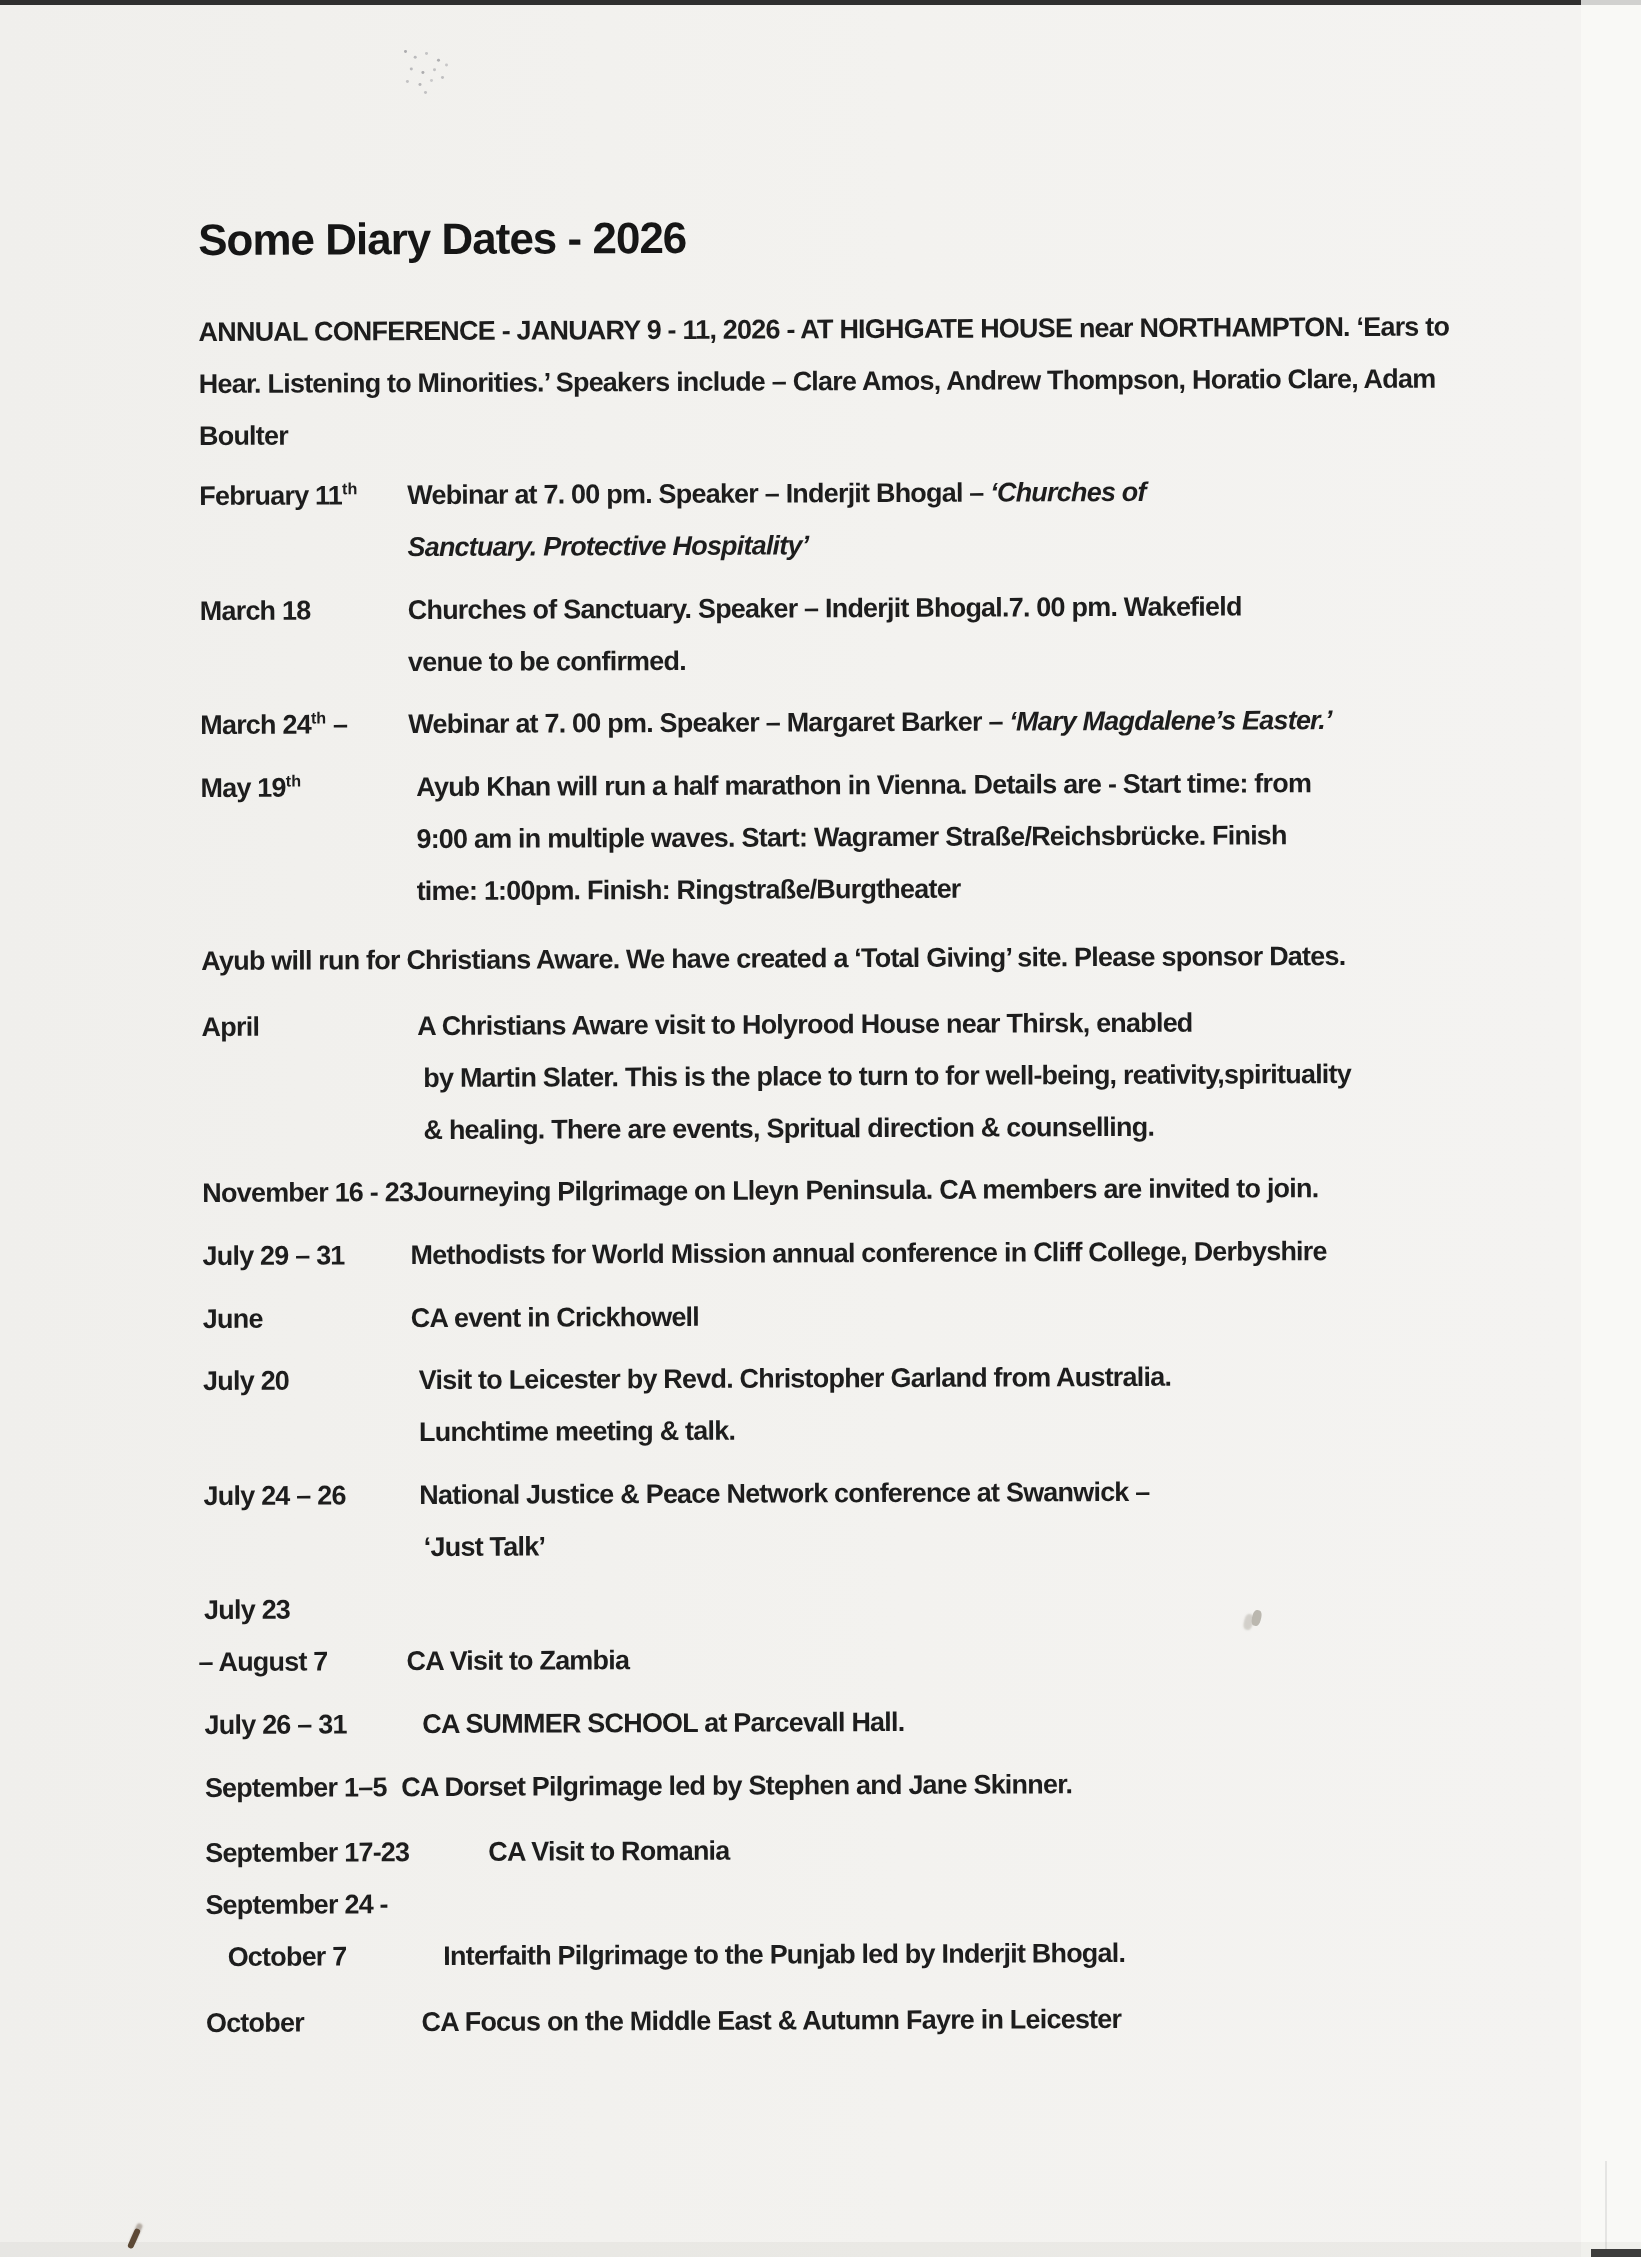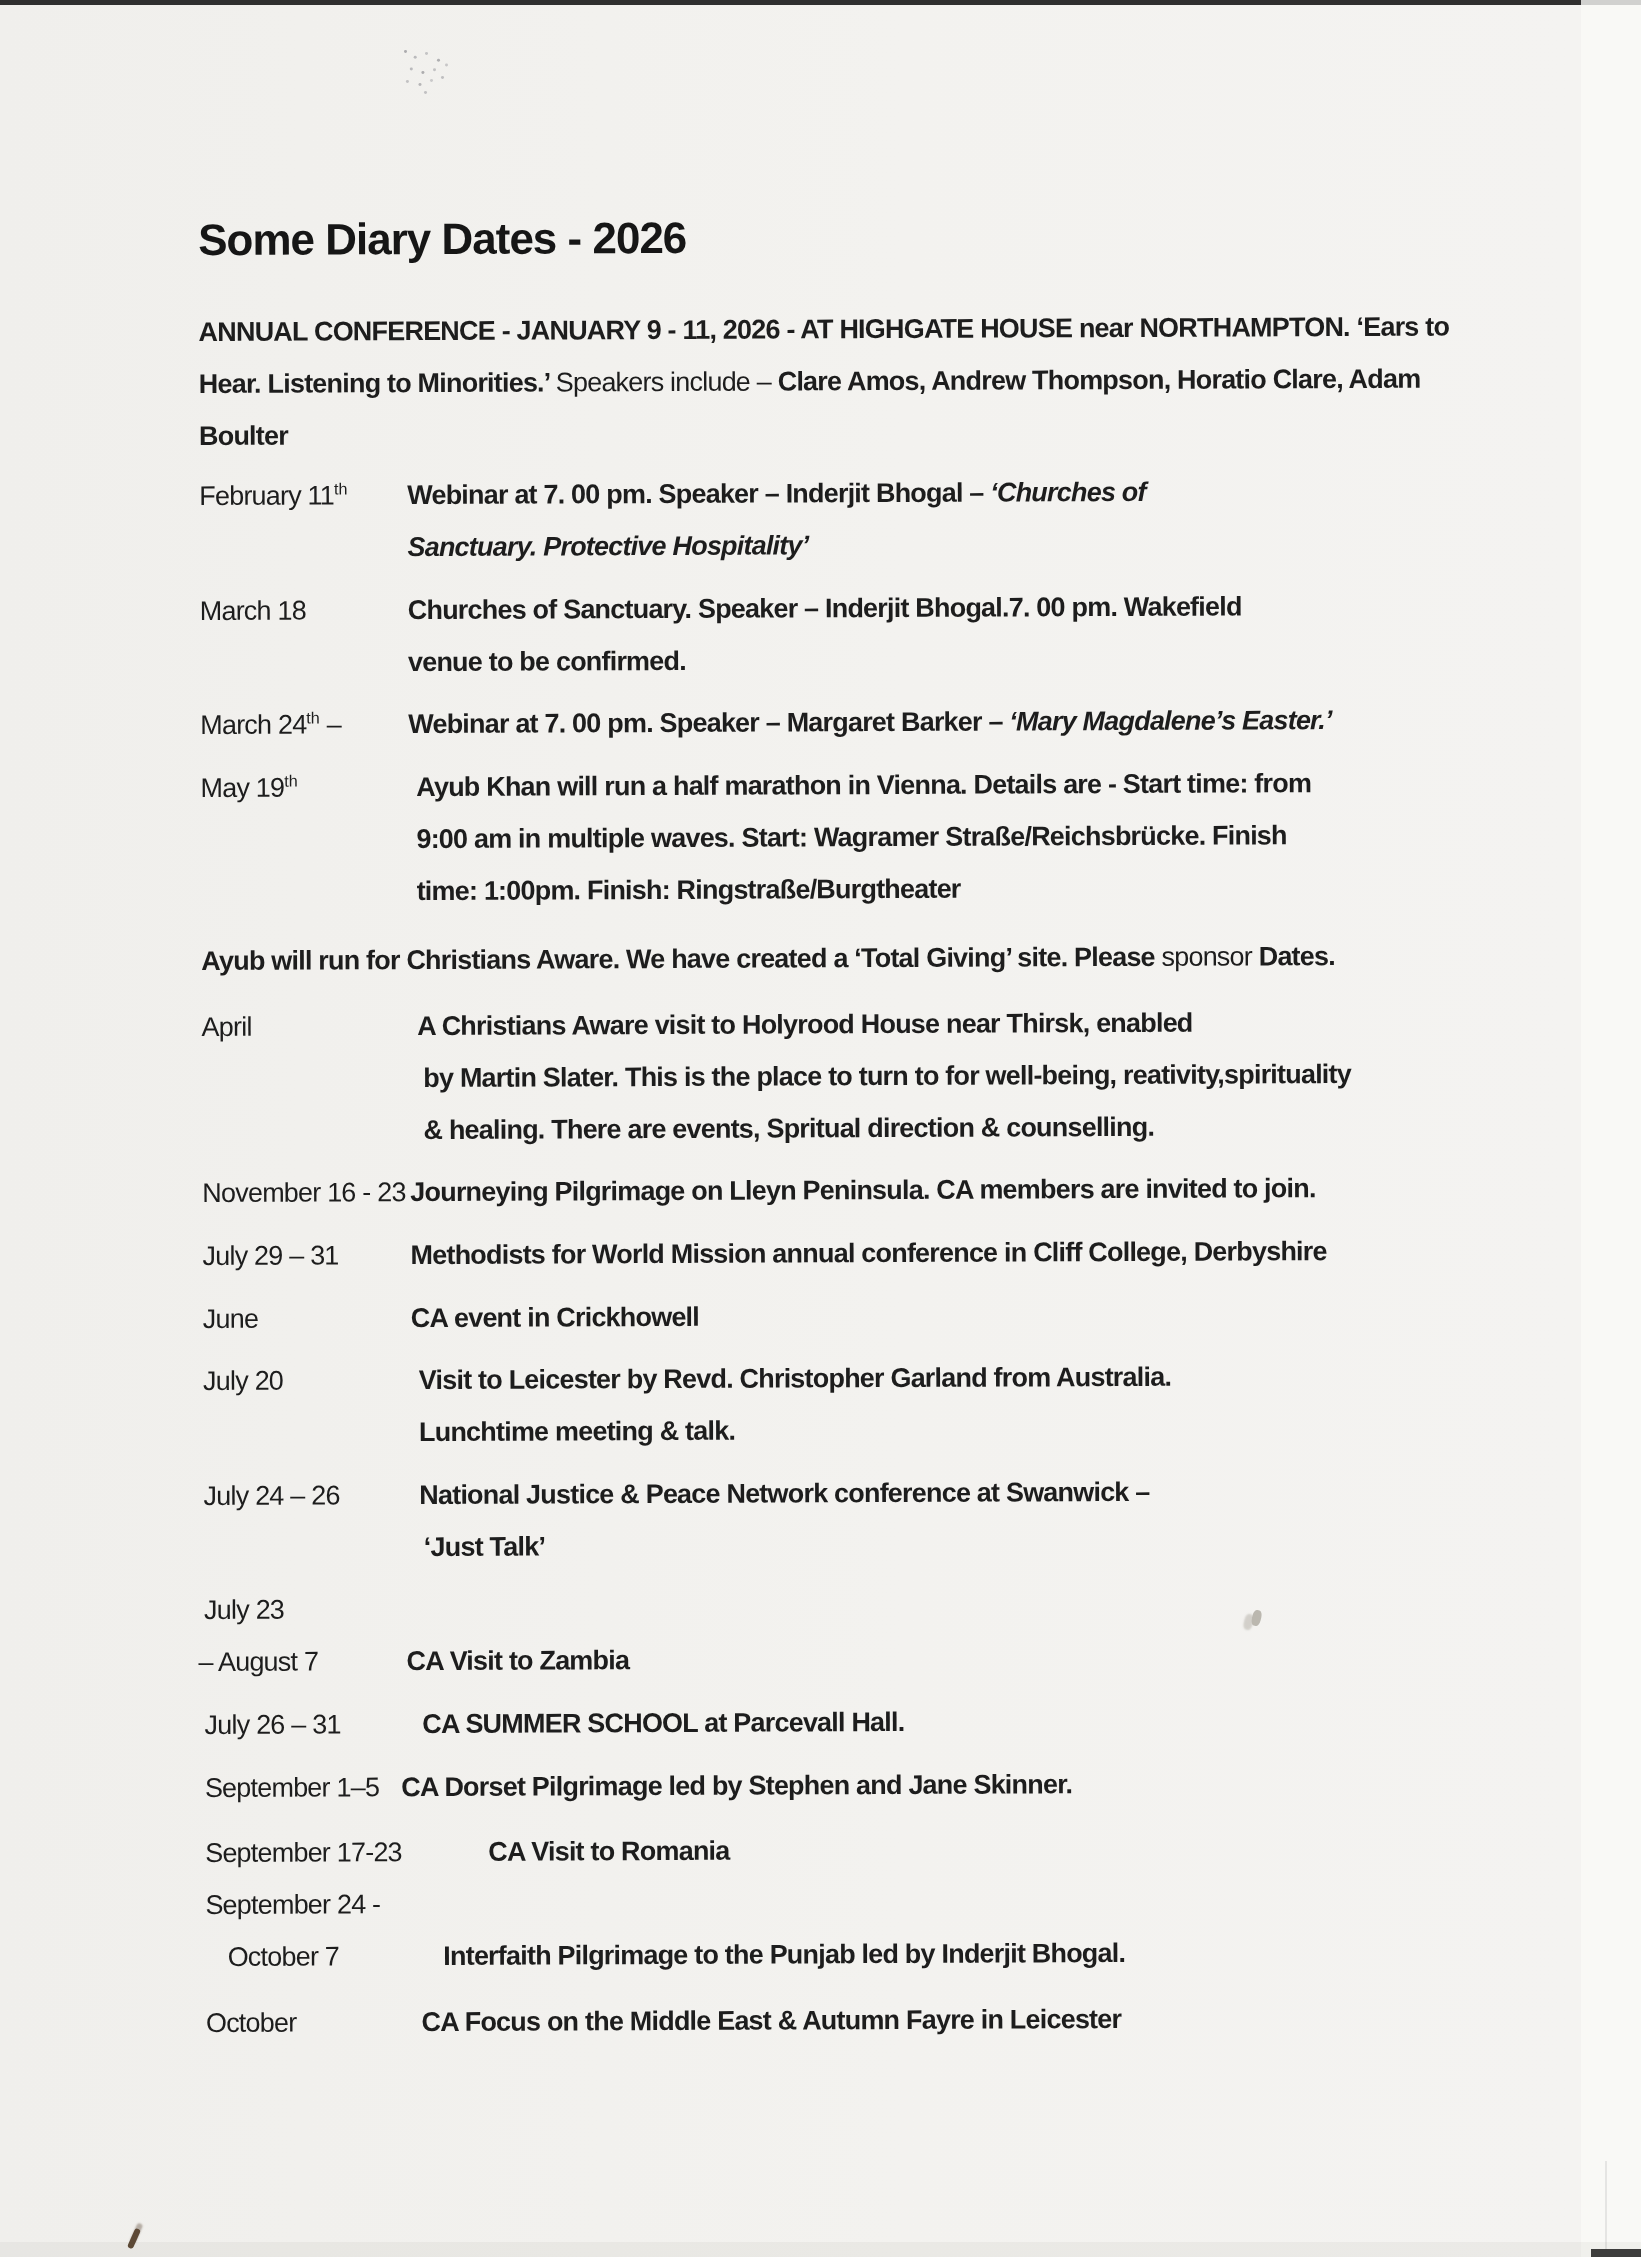--- a/index.html
+++ b/index.html
@@ -29,25 +29,25 @@
     position:absolute;left:198px;top:216px;width:1371px;
     transform:rotate(-0.25deg);transform-origin:0 0;
   }
   .title{
     margin:0;font-size:44px;font-weight:700;letter-spacing:-1px;
     color:#161616;line-height:1.1;white-space:nowrap;
   }
   .intro{margin-top:42px;}
   .entries{margin-top:7.7px;}
   .row{display:flex;line-height:52px;font-size:27px;letter-spacing:-0.8px;white-space:nowrap;}
-  .date{flex:0 0 208px;font-weight:400;}
+  .date{flex:0 0 208px;font-weight:700;}
   .desc{font-weight:700;}
   .desc.full{margin-left:0;}
   .s-b{font-weight:700;}
-  .s-r{font-weight:400;}
+  .s-r{font-weight:700;}
   .s-bi{font-weight:700;font-style:italic;}
   sup{font-size:0.6em;line-height:0;vertical-align:super;letter-spacing:0;}
   
   .pencil-smudge{
     position:absolute;left:404px;top:50px;width:2.9px;height:2.9px;border-radius:50%;
     background:rgba(115,115,122,0.55);
     box-shadow: 9.7px 5.8px 0 rgba(120,120,128,.45), 21px 1.9px 0 rgba(130,130,138,.4),
       33px 8.7px 0 rgba(110,110,118,.5), 5.8px 17.4px 0 rgba(120,120,128,.45),
       17.4px 21px 0 rgba(105,105,112,.5), 29px 18.3px 0 rgba(125,125,132,.4),
       41px 13.5px 0 rgba(120,120,128,.35), 1.9px 30px 0 rgba(125,125,132,.4),

